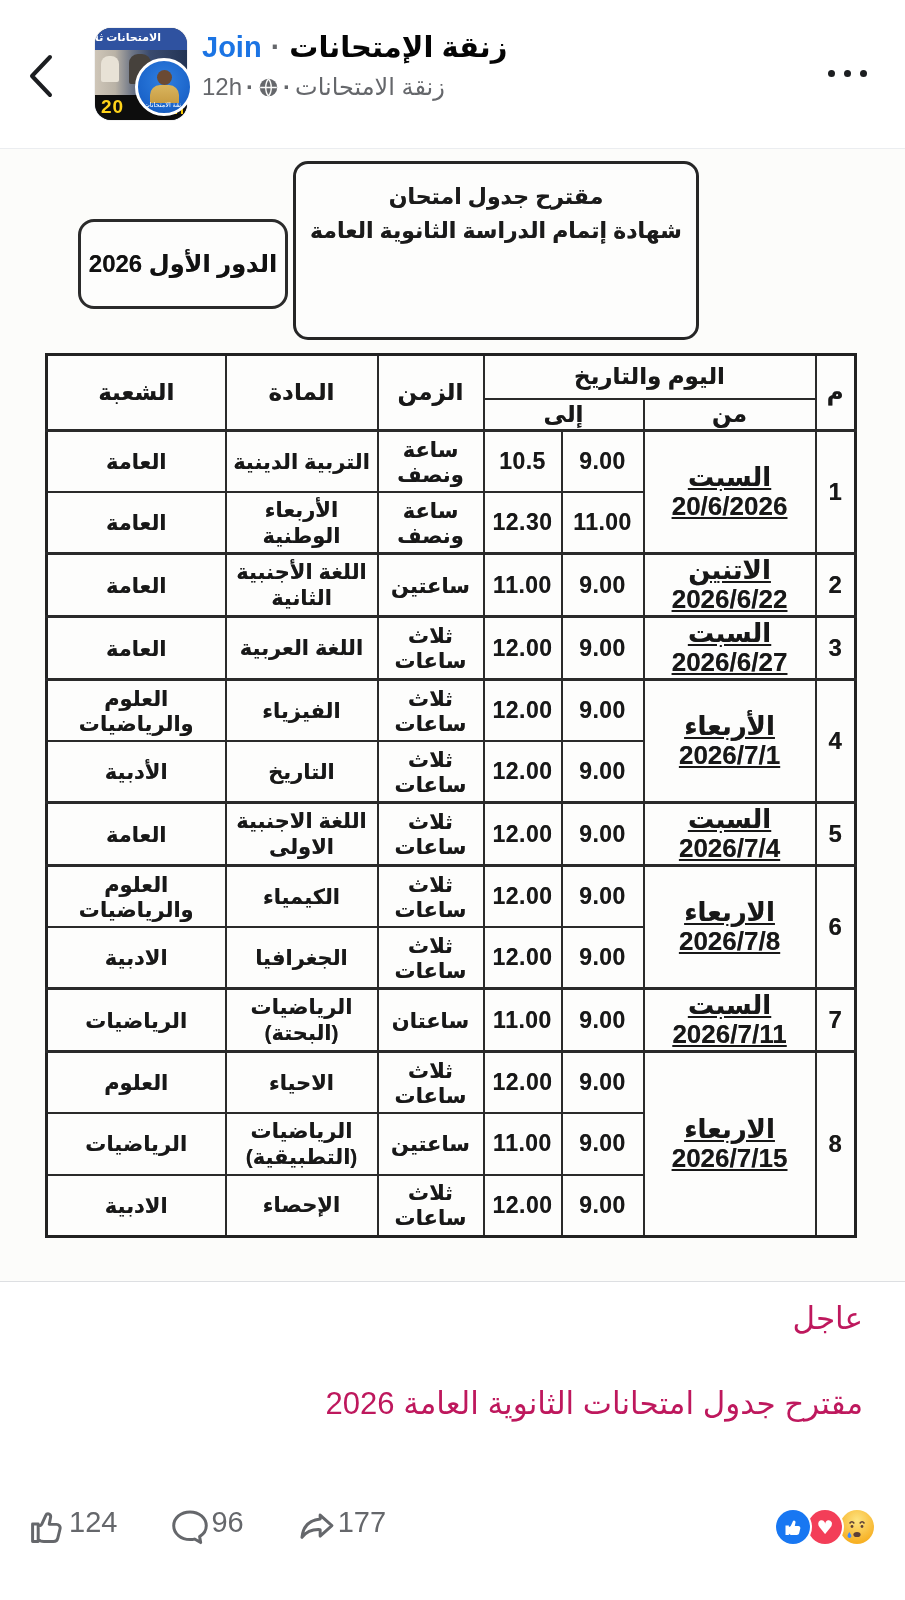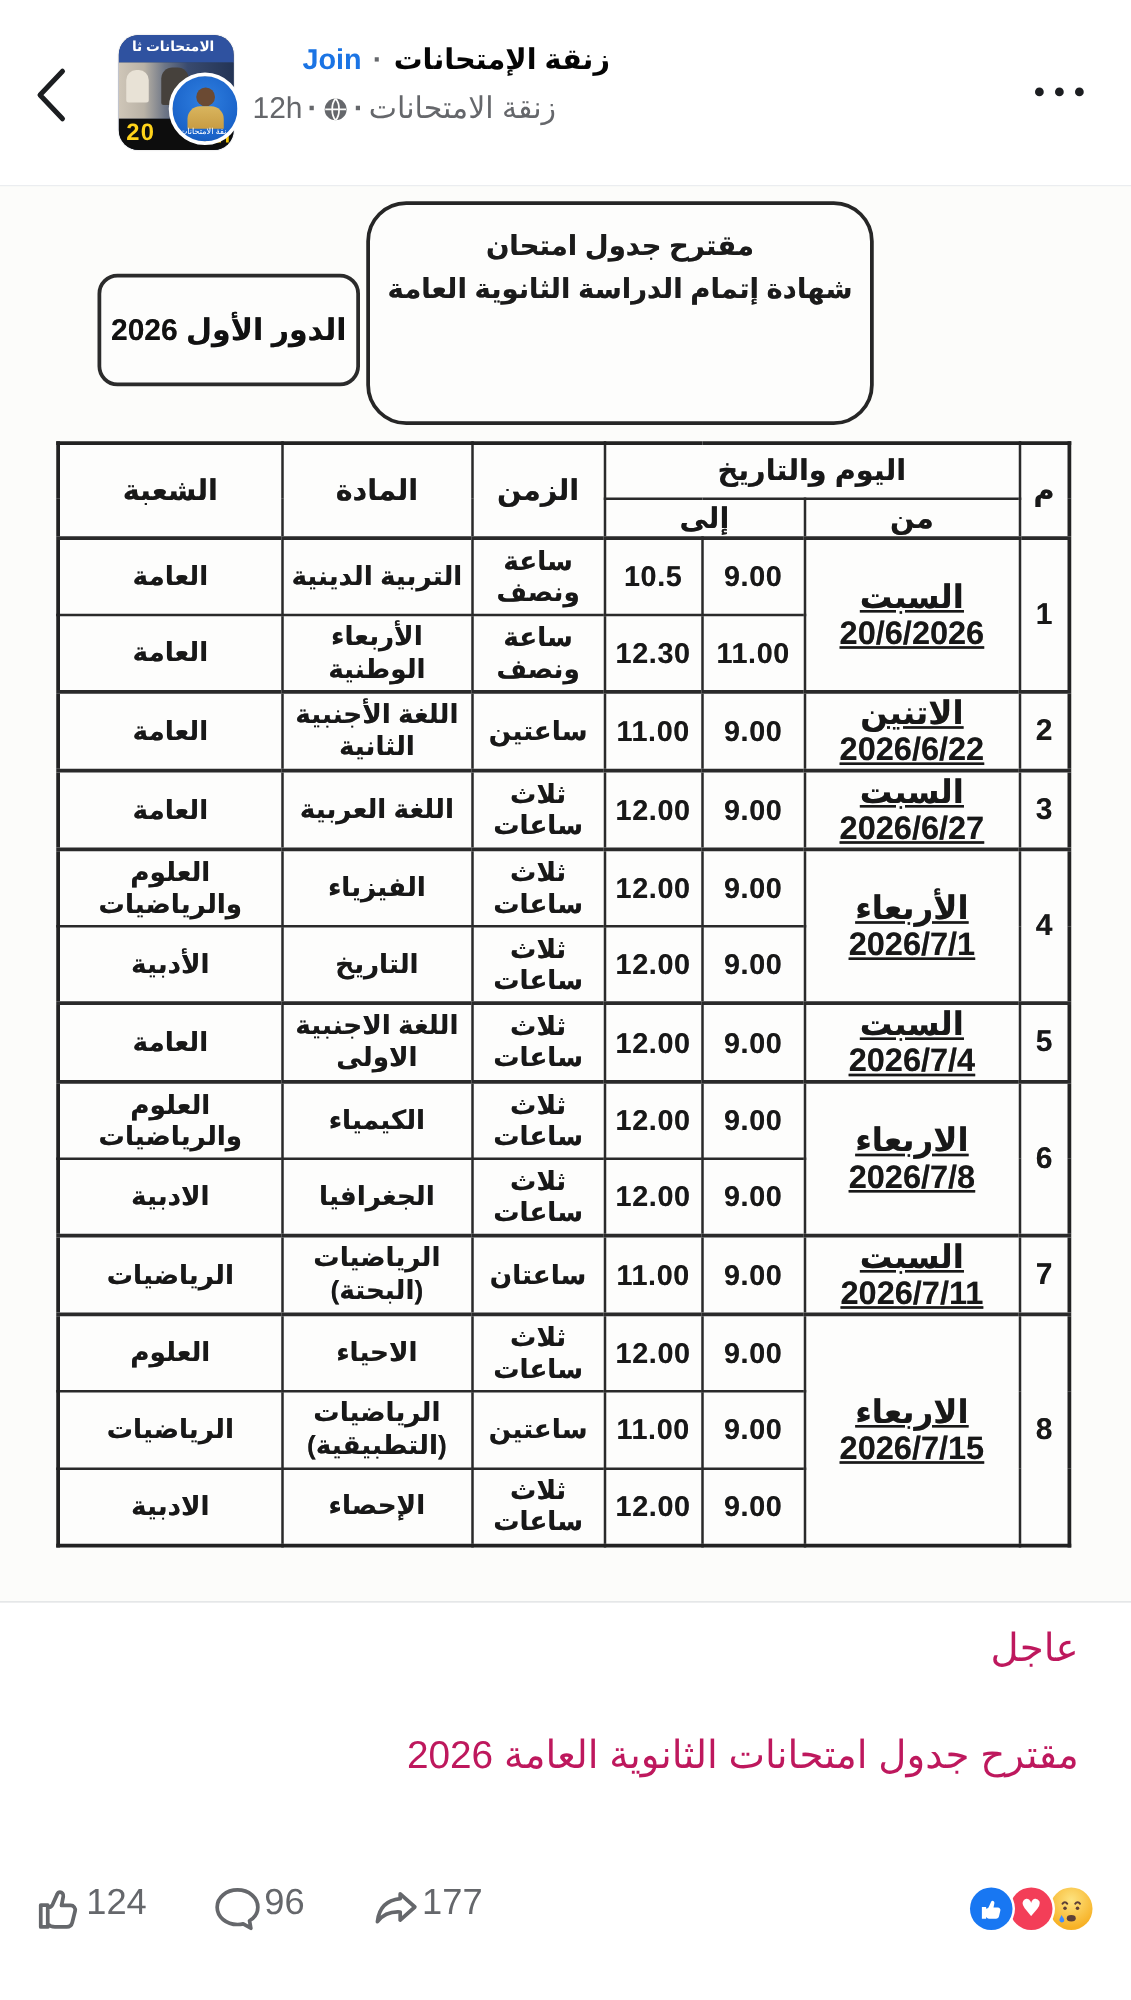--- a/index.html
+++ b/index.html
@@ -10,53 +10,53 @@
   }
   
   .post-header{position:absolute;top:0;left:0;width:905px;height:148px;background:#fff;}
   .back-btn{position:absolute;left:24px;top:52px;width:40px;height:50px;cursor:pointer;}
   .avatar-wrap{position:absolute;left:95px;top:28px;width:100px;height:92px;}
   .avatar-cover{
     position:absolute;left:0;top:0;width:92px;height:92px;border-radius:16px;overflow:hidden;
     background:#2d3e63;box-shadow:0 0 0 1px rgba(0,0,0,.05);
   }
   .cover-top{height:22px;background:#2f52a0;color:#fff;font-size:11px;font-weight:bold;
-    direction:rtl;text-align:center;padding:3px 5px 0 0;box-sizing:border-box;white-space:nowrap;overflow:hidden;}
+    direction:rtl;text-align:left;padding:3px 5px 0 0;box-sizing:border-box;white-space:nowrap;overflow:hidden;}
   .cover-mid{height:45px;
     background:linear-gradient(90deg,#cfc6b8 0%,#b9b2a6 22%,#6e7686 40%,#394a6e 60%,#233455 100%);
     position:relative;}
   .cover-mid:before{content:"";position:absolute;left:6px;top:6px;width:18px;height:26px;border-radius:8px 8px 2px 2px;background:#e8e2d6;}
   .cover-mid:after{content:"";position:absolute;left:34px;top:4px;width:22px;height:30px;border-radius:9px 9px 2px 2px;background:#46413c;}
   .cover-bottom{height:25px;background:#0d0d0d;color:#ffd31a;font-weight:bold;font-size:19px;
     padding:1px 0 0 6px;letter-spacing:1px;position:relative;}
   .cover-bottom:after{content:"";position:absolute;right:4px;top:5px;width:26px;height:14px;
     background:repeating-linear-gradient(90deg,#f4c400 0 4px,#111 4px 8px);}
   .avatar-badge{
     position:absolute;left:40px;top:30px;width:58px;height:58px;border-radius:50%;
     background:radial-gradient(circle at 50% 38%,#2f7fe0 0%,#1a63c9 70%,#15509f 100%);
     border:3px solid #fff;box-sizing:border-box;overflow:hidden;
   }
   .badge-head{position:absolute;left:19px;top:9px;width:15px;height:15px;border-radius:50%;background:#6b4a33;}
   .badge-body{position:absolute;left:12px;top:24px;width:29px;height:18px;border-radius:10px 10px 0 0;
     background:linear-gradient(#d9b55e,#c89c43);}
   .badge-text{position:absolute;left:0;right:0;bottom:4px;text-align:center;color:#fff;font-size:6.5px;
     direction:rtl;white-space:nowrap;}
   .head-text{position:absolute;left:202px;top:30px;}
-  .head-title{display:flex;align-items:baseline;gap:9px;font-size:23px;line-height:34px;margin-left:40px;}
+  .head-title{display:flex;align-items:baseline;gap:9px;font-size:29px;line-height:34px;}
   .join-link{color:#1b74e4;font-weight:bold;cursor:pointer;}
   .head-dot{color:#65676b;font-weight:bold;}
   .page-name{font-weight:bold;color:#050505;direction:rtl;}
   .head-sub{display:flex;align-items:center;gap:4px;margin-top:9px;color:#65676b;font-size:24px;line-height:28px;}
   .sub-name{direction:rtl;}
   .menu-dots{position:absolute;left:822px;top:64px;display:flex;gap:9px;cursor:pointer;padding:6px;}
   .menu-dots i{width:7px;height:7px;border-radius:50%;background:#1c1e21;display:block;}
   
   .scan{position:absolute;top:148px;left:0;width:905px;height:1133px;background:#fcfcfa;border-top:1px solid #ebedf0;}
   .doc-box-main{
-    position:absolute;left:293px;top:12px;width:400px;height:173px;border:3px solid #262626;border-radius:32px;
+    position:absolute;left:293px;top:12px;width:400px;height:173px;border:3px solid #262626;border-radius:15px;
     background:#fdfdfc;display:flex;align-items:flex-start;justify-content:center;
   }
   .doc-box-main .lines{direction:rtl;text-align:center;font-weight:bold;color:#1b1b1b;
     font-size:22px;line-height:34px;padding-top:16px;text-shadow:0 0 .5px rgba(0,0,0,.55);}
   .doc-box-round{
     position:absolute;left:78px;top:70px;width:204px;height:84px;border:3px solid #2b2b2b;border-radius:16px;
     background:#fdfdfc;display:flex;align-items:center;justify-content:center;
     direction:rtl;font-weight:bold;font-size:24px;color:#111;text-shadow:0 0 .5px rgba(0,0,0,.55);
   }
   

